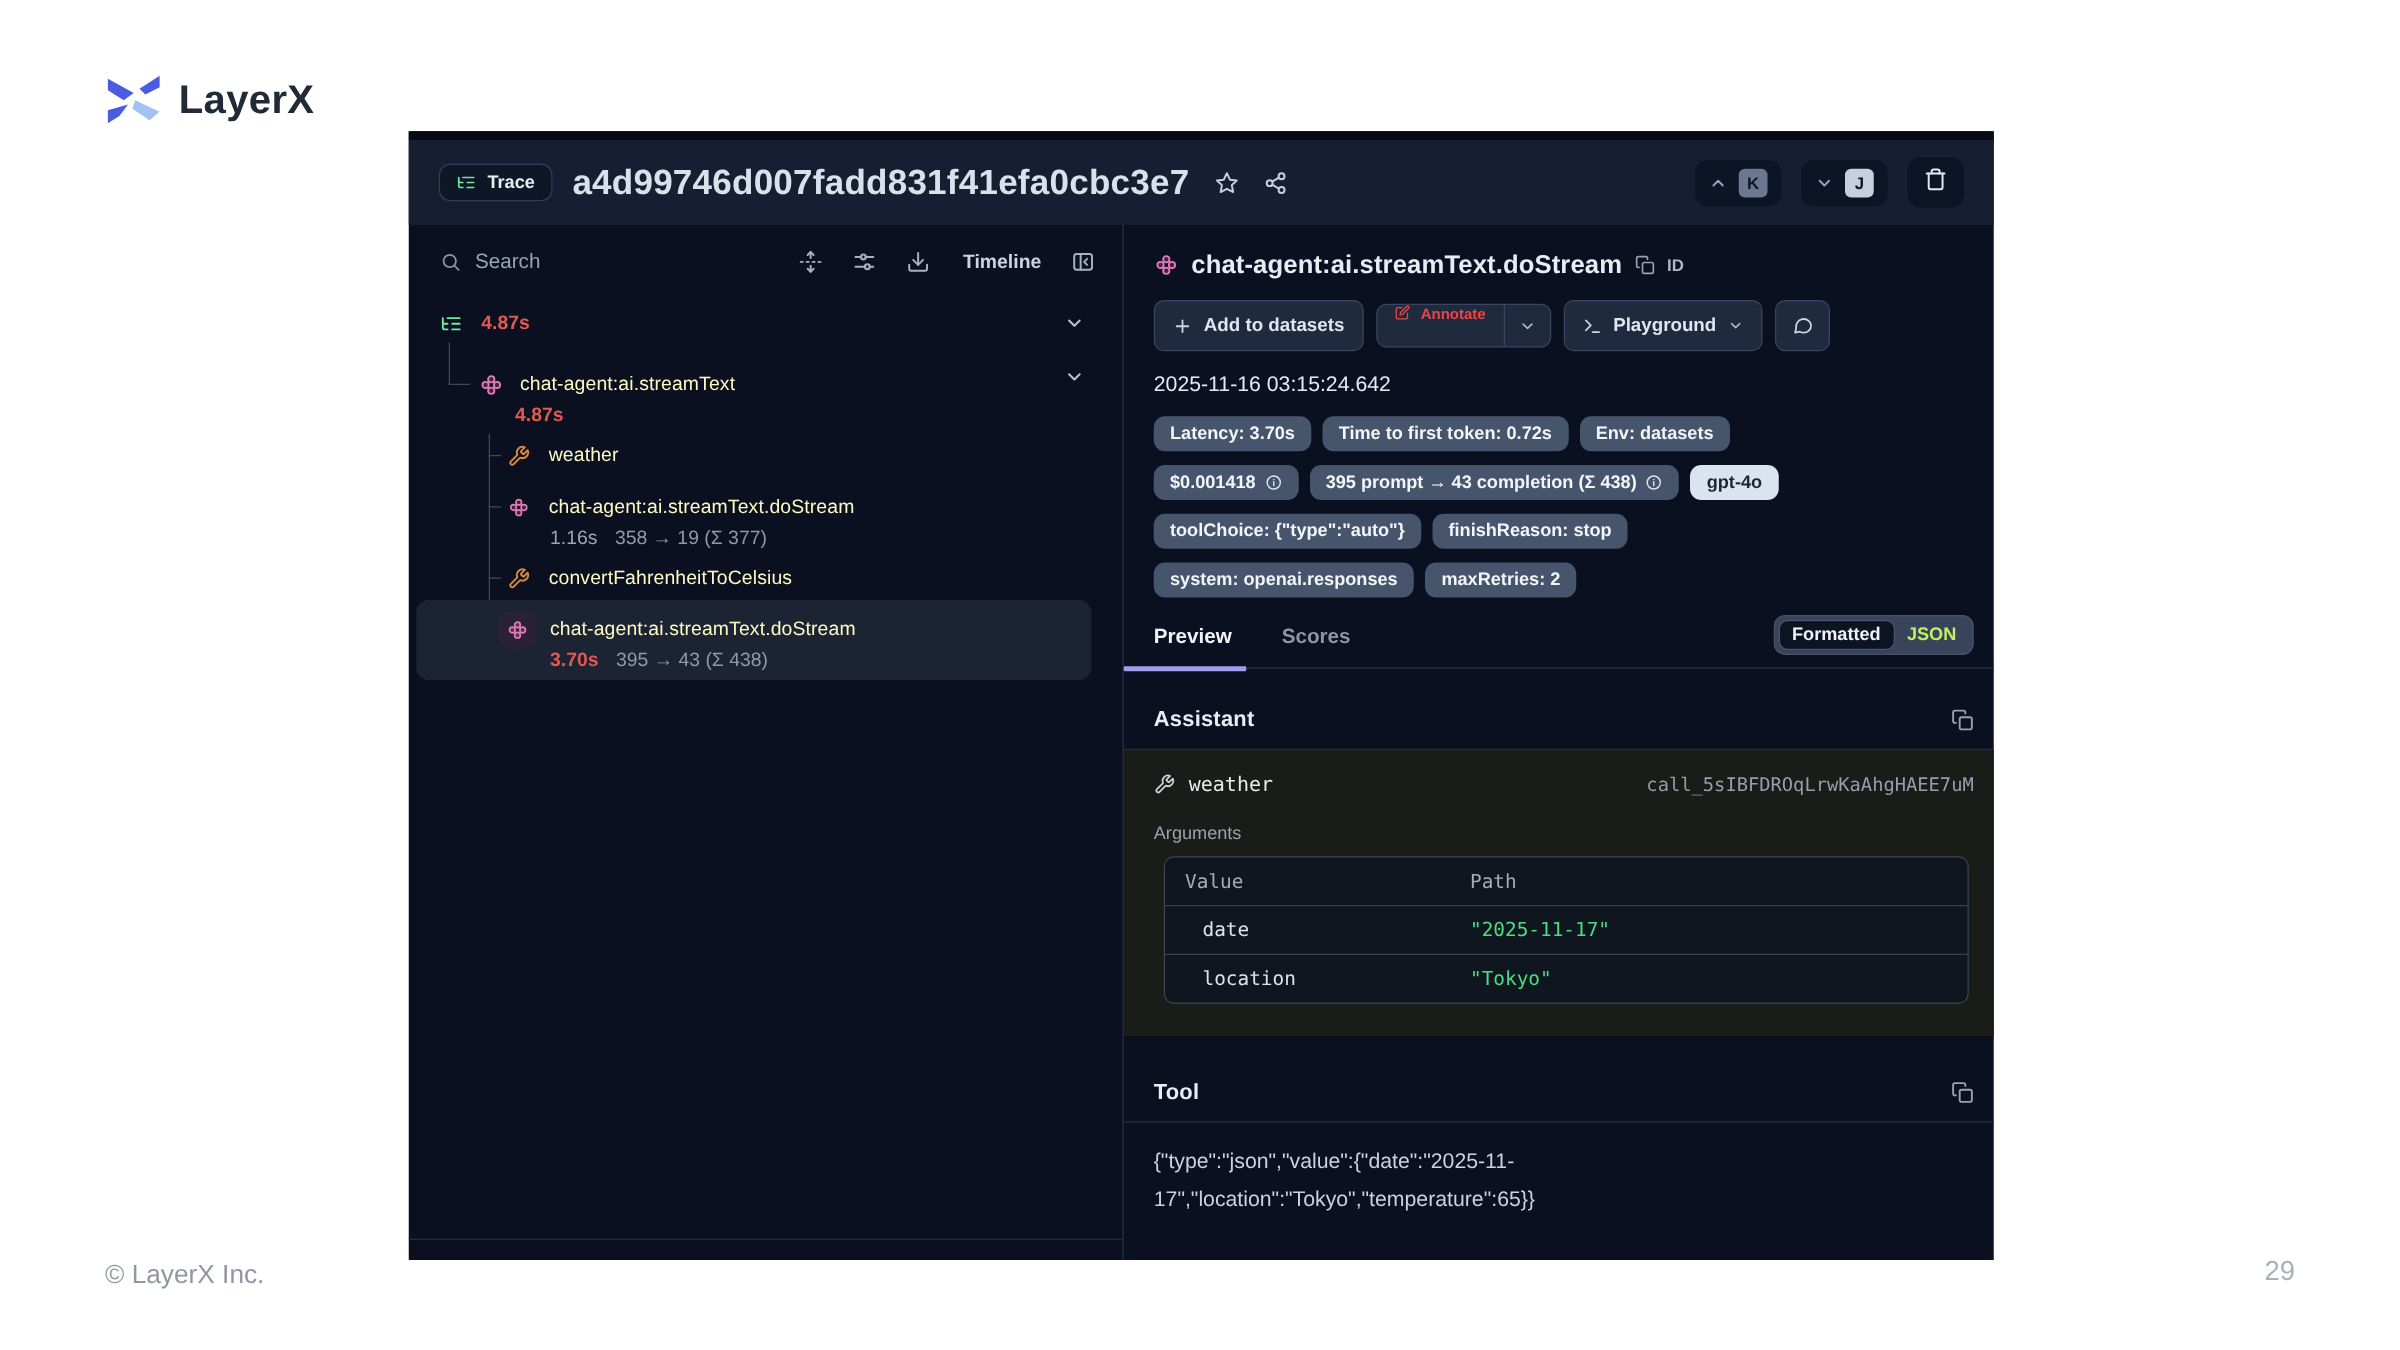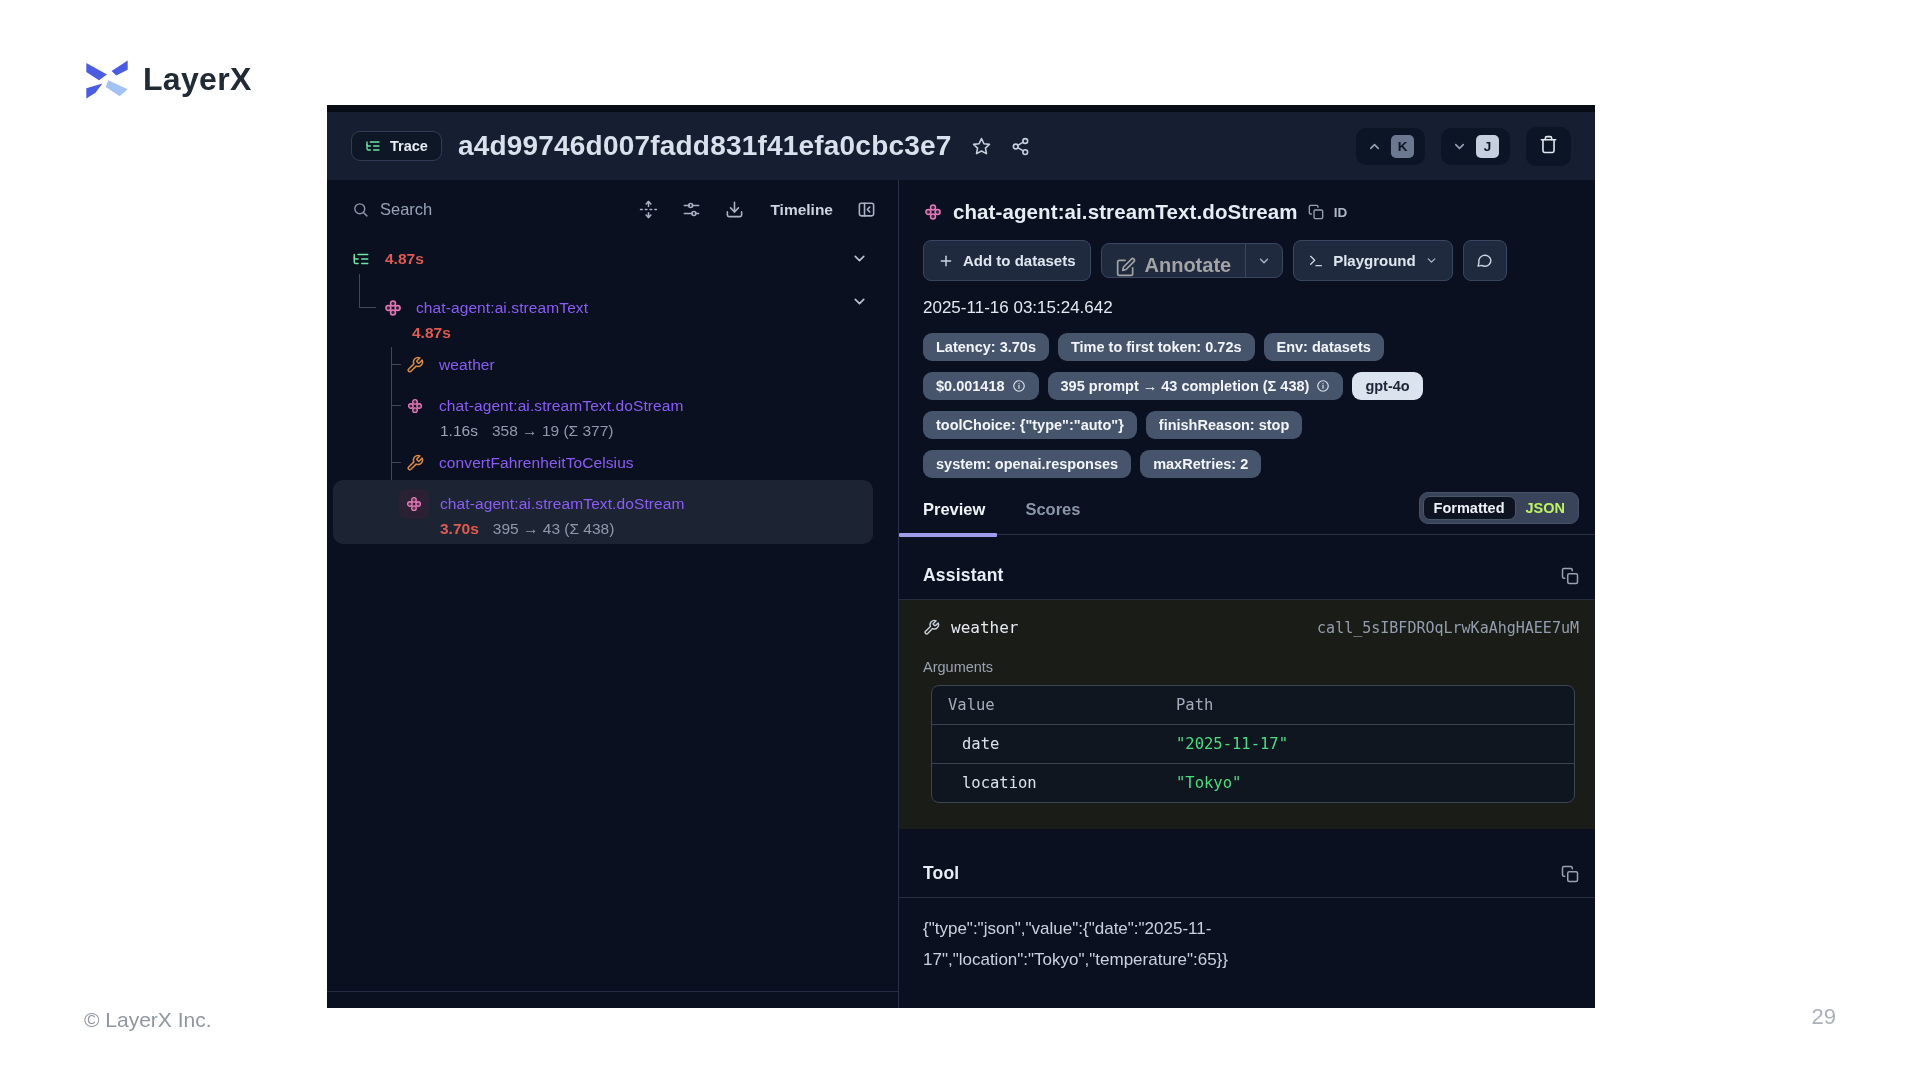--- a/index.html
+++ b/index.html
@@ -50,21 +50,21 @@
   .search-box { display:flex; align-items:center; gap:11px; }
   .search-box .icon { font-size:17px; color:#8a95a8; }
   .search-ph { font-size:16.5px; color:#98a3b6; }
   .l-toolbar .spacer { flex:1; }
   .tb-ic { font-size:19px; margin-left:24px; color:#a8b2c4; }
   .timeline-lbl { font-size:15.5px; font-weight:600; color:#ccd4e0; margin-left:26px; }
 
   
   .tree { position:absolute; inset:0; font-size:15.5px; }
   .trow { position:absolute; display:flex; align-items:center; height:30px; }
-  .tlabel { color:#8b5cf6; font-weight:500; letter-spacing:.1px; }
+  .tlabel { color:#fef9c3; font-weight:500; letter-spacing:.1px; }
   .tdur-red { color:#e05a52; font-weight:600; }
   .tdur-gray { color:#9aa4b6; }
   .ttokens { color:#8f99ab; margin-left:14px; }
   .tree-ic-agent { font-size:20px; color:#e879b9; }
   .tree-ic-tool { font-size:18px; color:#d98a45; }
   .tree-ic-root { font-size:18px; color:#6ee7a0; }
   .tchev { position:absolute; right:30px; font-size:17px; color:#b9c2d2; }
   .guide { position:absolute; background:#3e4860; }
   .sel-row { position:absolute; top:300px; left:6px; width:540px; height:64px;
              background:#1c2434; border-radius:10px; }
@@ -77,21 +77,21 @@
   .d-title-row .agent-ic { font-size:20px; color:#e879b9; }
   .d-title { font-size:20.5px; font-weight:700; color:#e8edf4; letter-spacing:.1px; }
   .copy-ic { font-size:16px; color:#98a2b2; }
   .id-lbl { font-size:13.5px; font-weight:700; color:#aeb7c4; }
 
   .d-actions { display:flex; align-items:center; gap:10px; margin-top:16px; }
   .btn { display:flex; align-items:center; gap:9px; background:#1f2a3f; border:1px solid #3a4660;
          border-radius:8px; height:41px; padding:0 14px; font-size:15px; font-weight:700; color:#dfe6ef; }
   .btn .icon { font-size:16px; color:#cdd5e1; }
   .btn-split { display:flex; align-items:stretch; background:#1f2a3f; border:1px solid #3a4660; border-radius:8px; height:35px; }
-  .btn-split .main { display:flex; align-items:flex-end; gap:9px; padding:0 14px; font-size:20px; font-weight:600; color:#a3a3a3; }
+  .btn-split .main { display:flex; align-items:flex-start; gap:9px; padding:0 14px; font-size:12px; font-weight:600; color:#ef4444; }
   .btn-split .sep { width:1px; background:#3a4660; }
   .btn-split .chev { display:flex; align-items:center; padding:0 11px; color:#aeb7c6; font-size:14px; }
   .btn-icon-only { width:44px; justify-content:center; padding:0; }
 
   .d-timestamp { margin-top:17px; font-size:17px; color:#e4eaf2; }
 
   .badge-row { display:flex; align-items:center; gap:9px; margin-top:11px; }
   .badge-row.first { margin-top:15px; }
   .badge { display:flex; align-items:center; gap:7px; background:#47556c; border-radius:9px;
            padding:6px 13px; font-size:14.5px; font-weight:700; color:#f2f5f9; white-space:nowrap; }

